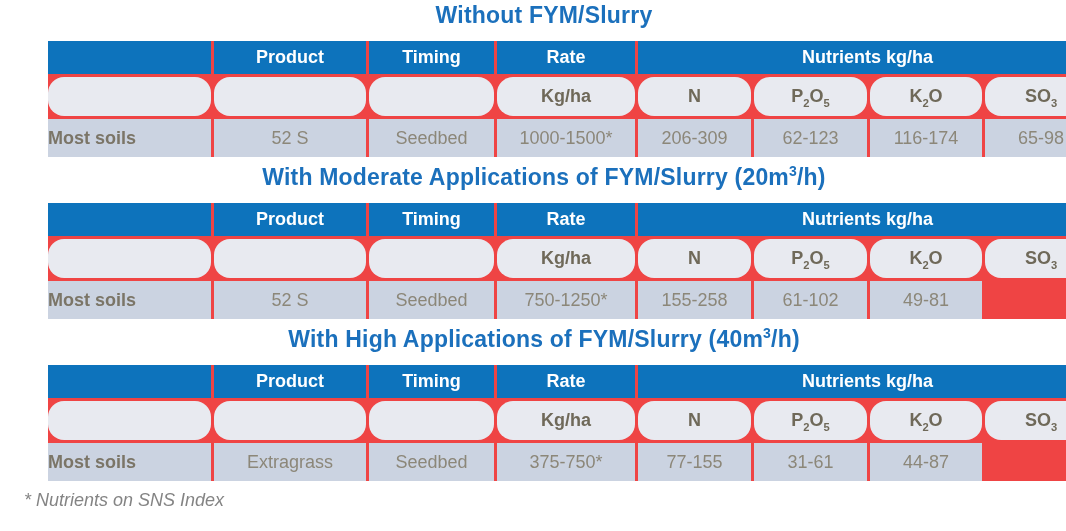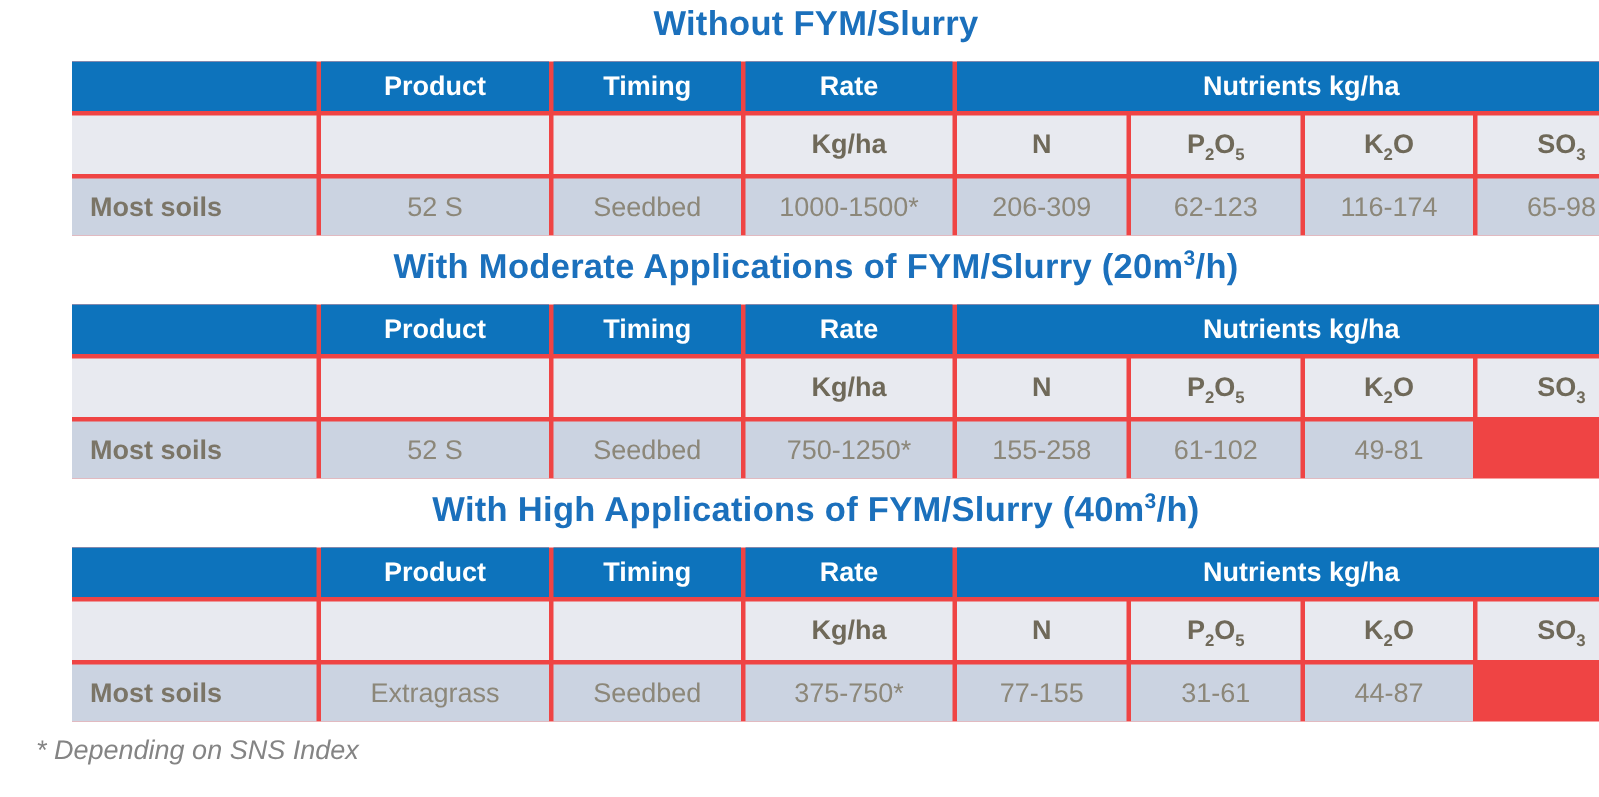--- a/index.html
+++ b/index.html
@@ -49,28 +49,29 @@
   .th {
     background: #0d73bc;
     color: #ffffff;
     font-weight: bold;
   }
   .span4 { grid-column: span 4; }
   .sub-row {
     background: #e8eaf0;
     color: #6f6959;
     font-weight: bold;
+    border-radius: 16px;
   }
   .data-row {
     background: #cbd3e1;
     color: #8c8779;
   }
   .soil-cell {
     justify-content: flex-start;
-    padding-left: 12px;
+    padding-left: 0;
     font-weight: bold;
     color: #7b7567;
   }
   sub { font-size: 0.62em; line-height: 0; }
   .fwrap { display: inline; }
   .footnote {
     margin: 9px 0 0 16px;
     font-size: 18px;
     font-style: italic;
     color: #848484;
@@ -181,15 +182,15 @@
 
     <div class="cell data-row soil-cell">Most soils</div>
     <div class="cell data-row">Extragrass</div>
     <div class="cell data-row">Seedbed</div>
     <div class="cell data-row">375-750*</div>
     <div class="cell data-row">77-155</div>
     <div class="cell data-row">31-61</div>
     <div class="cell data-row">44-87</div>
   </div>
 
-  <div class="footnote">* Depending on SNS Index</div>
+  <div class="footnote">* Nutrients on SNS Index</div>
 
 </div>
 
 </body></html>

